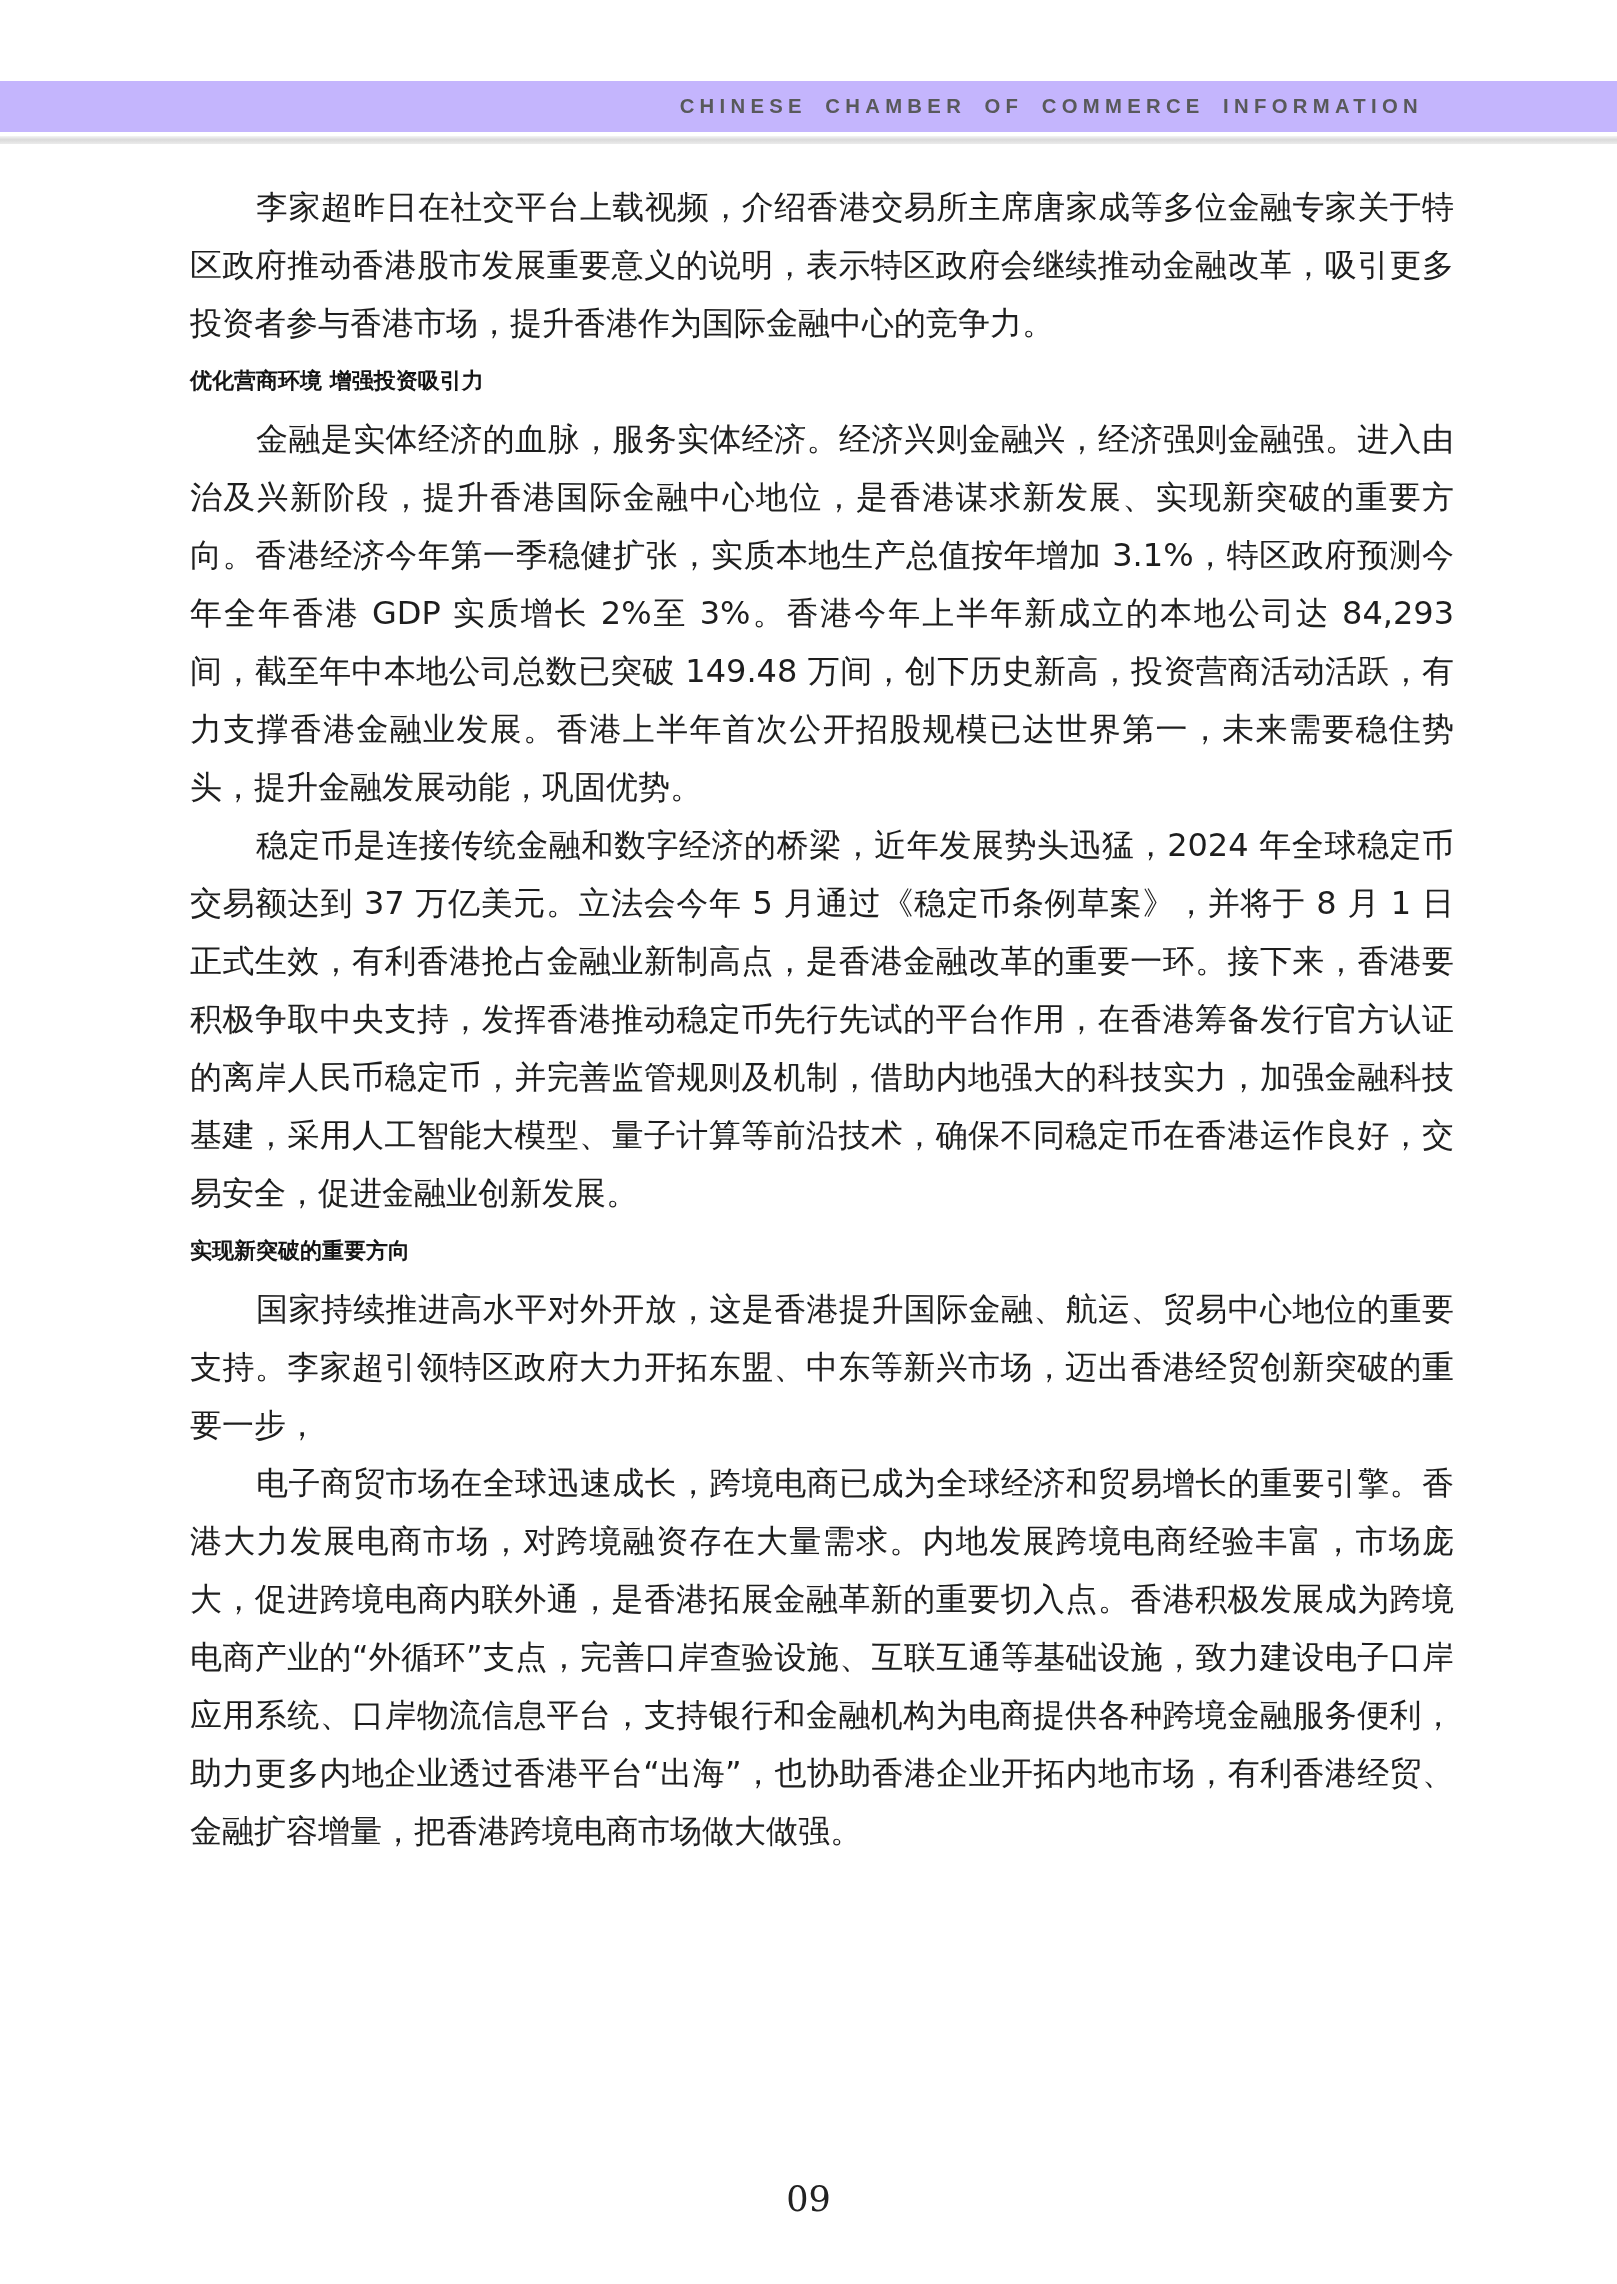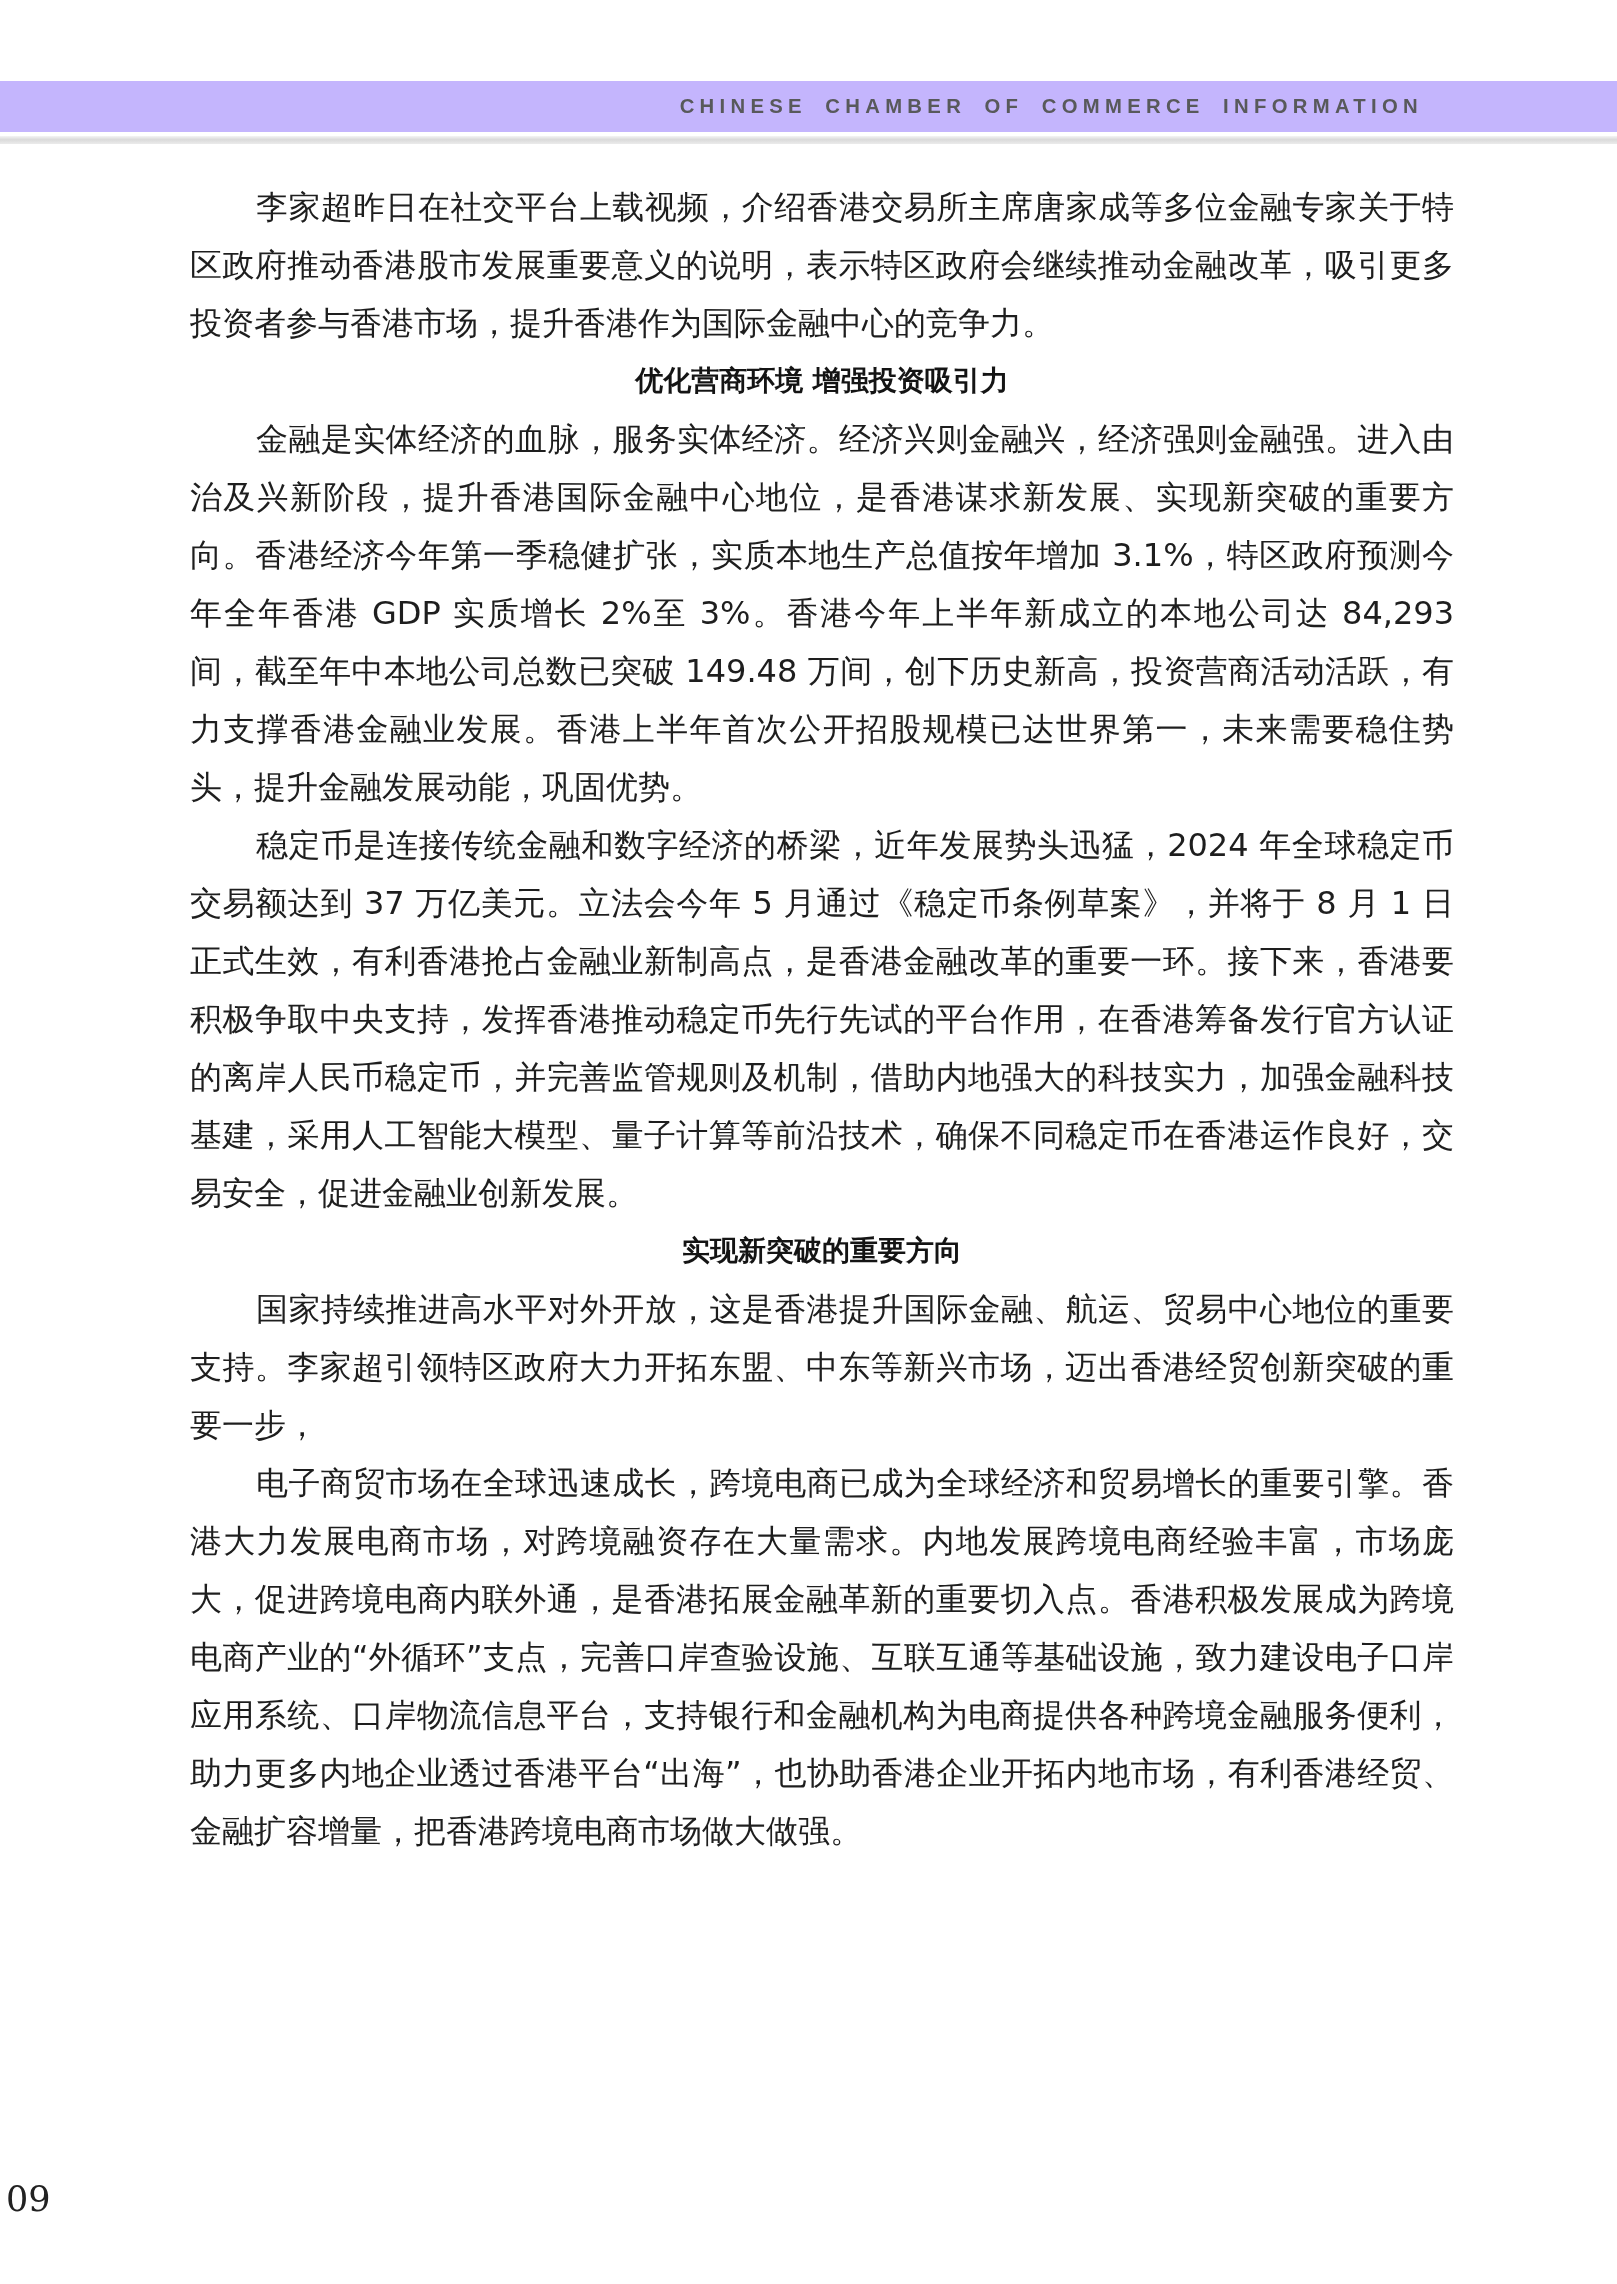--- a/index.html
+++ b/index.html
@@ -59,36 +59,35 @@
 
   .article p {
     margin: 0;
     padding: 0;
     text-indent: 66px;
   }
 
   .article .heading {
     margin: 0;
     padding: 0;
-    font-size: 28px;
+    font-size: 22px;
     font-weight: bold;
-    text-align: center;
     text-indent: 0;
     color: #141414;
   }
 
   .page-num {
     position: absolute;
     top: 2179px;
     left: 0;
     right: 0;
+    text-align: center;
     font-family: "DejaVu Serif", serif;
     font-size: 35px;
     color: #222222;
-    margin-left: 6px;
   }
 </style>
 </head>
 <body>
 
 <div class="page">
 
   <div class="banner">
     <span class="banner-text">CHINESE CHAMBER OF COMMERCE INFORMATION</span>
   </div>

